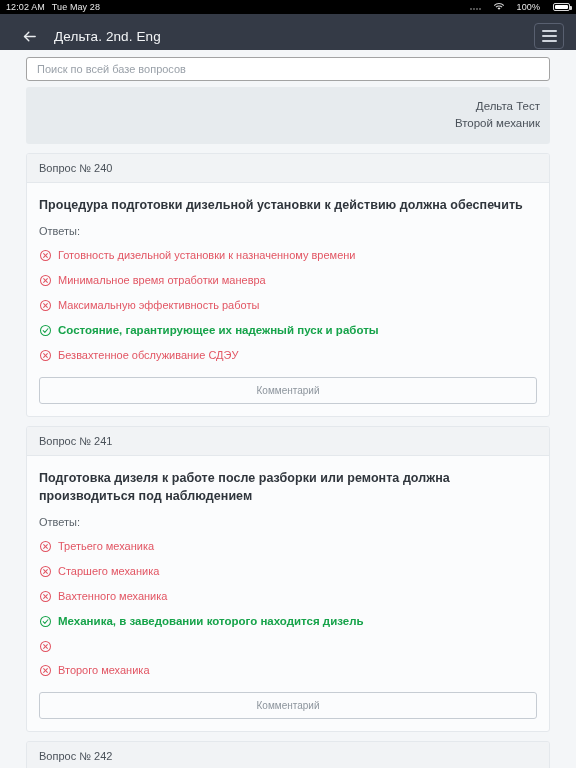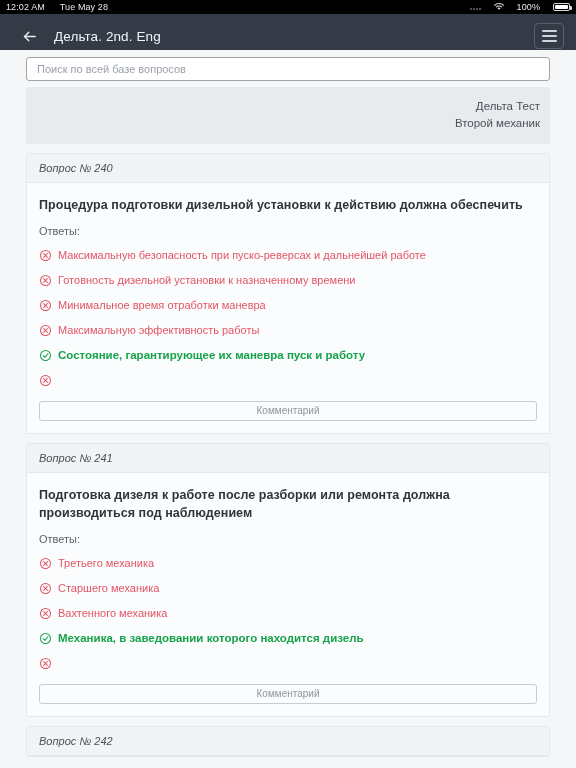--- a/index.html
+++ b/index.html
@@ -16,21 +16,21 @@
   .statusbar {
     height: 14px;
     background: #000000;
     color: #e8e8e8;
     display: flex;
     align-items: center;
     padding: 0 6px;
     font-size: 9px;
     letter-spacing: .1px;
   }
-  .statusbar .sb-left { display: flex; align-items: center; gap: 15px; }
+  .statusbar .sb-left { display: flex; align-items: center; gap: 7px; }
   .statusbar .sb-right { margin-left: auto; display: flex; align-items: center; gap: 13px; }
   .sb-time { font-size: 9px; }
   .sb-date { font-size: 9px; }
   .sig-dots { display: flex; align-items: flex-end; gap: 1px; height: 6px; }
   .sig-dots i { display: block; width: 2px; height: 2px; background: #6d6d6d; border-radius: 50%; }
   .wifi-ico { display: block; width: 10px; height: 8px; }
   .pct { font-size: 9px; }
   .batt {
     width: 17px; height: 8px; border: 1px solid #d8d8d8; border-radius: 2px;
     position: relative; padding: 1px;
@@ -116,21 +116,20 @@
     border: 1px solid #e4e8ec;
     border-radius: 3px;
     overflow: hidden;
   }
   .qcard-head {
     background: #f1f3f5;
     border-bottom: 1px solid #e4e8ec;
     padding: 8px 12px;
     font-size: 11px;
     color: #4a5159;
-    font-style: italic;
   }
   .qcard-body { padding: 13px 12px 12px; }
   .qtext {
     font-size: 12.5px;
     font-weight: bold;
     color: #2f353c;
     line-height: 18px;
     letter-spacing: .05px;
   }
   .answers-label {
@@ -148,21 +147,21 @@
     line-height: 15px;
   }
   .answer.wrong { color: #e25563; }
   .answer.correct { color: #16a34a; font-weight: bold; font-size: 11.5px; }
   .ans-ico { flex: 0 0 auto; width: 13px; height: 13px; margin-top: 1px; }
   .ans-text { flex: 1 1 auto; }
 
   .comment-btn {
     margin-top: 9px;
     width: 100%;
-    height: 20px;
+    height: 27px;
     border: 1px solid #c6ccd3;
     border-radius: 3px;
     background: transparent;
     color: #8d959d;
     font-size: 10px;
     font-family: inherit;
     text-align: center;
     line-height: 18px;
     cursor: pointer;
   }
@@ -220,28 +219,20 @@
     <div>Второй механик</div>
   </div>
 
   <div id="questions">
   <div class="qcard">
     <div class="qcard-head">Вопрос № 240</div>
     <div class="qcard-body">
       <div class="qtext">Процедура подготовки дизельной установки к действию должна обеспечить</div>
       <div class="answers-label">Ответы:</div>
       <div class="answers">
-  <div class="answer wrong">
-    <span class="ans-ico"><svg viewBox="0 0 24 24" width="13" height="13" fill="none" stroke="#e25563" stroke-width="1.9" stroke-linecap="round">
-                  <circle cx="12" cy="12" r="9.2"></circle>
-                  <line x1="8.6" y1="8.6" x2="15.4" y2="15.4"></line>
-                  <line x1="15.4" y1="8.6" x2="8.6" y2="15.4"></line>
-                </svg></span>
-    <span class="ans-text">Максимальную безопасность при пуско-реверсах и дальнейшей работе</span>
-  </div>
 
   <div class="answer wrong">
     <span class="ans-ico"><svg viewBox="0 0 24 24" width="13" height="13" fill="none" stroke="#e25563" stroke-width="1.9" stroke-linecap="round">
                   <circle cx="12" cy="12" r="9.2"></circle>
                   <line x1="8.6" y1="8.6" x2="15.4" y2="15.4"></line>
                   <line x1="15.4" y1="8.6" x2="8.6" y2="15.4"></line>
                 </svg></span>
     <span class="ans-text">Готовность дизельной установки к назначенному времени</span>
   </div>
 
@@ -261,29 +252,30 @@
                   <line x1="15.4" y1="8.6" x2="8.6" y2="15.4"></line>
                 </svg></span>
     <span class="ans-text">Максимальную эффективность работы</span>
   </div>
 
   <div class="answer correct">
     <span class="ans-ico"><svg viewBox="0 0 24 24" width="13" height="13" fill="none" stroke="#16a34a" stroke-width="1.9" stroke-linecap="round" stroke-linejoin="round">
                   <circle cx="12" cy="12" r="9.2"></circle>
                   <polyline points="7.7,12.3 10.8,15.4 16.4,8.8"></polyline>
                 </svg></span>
-    <span class="ans-text">Состояние, гарантирующее их маневра пуск и работу</span>
-  </div>
-
-  <div class="answer wrong">
-    <span class="ans-ico"><svg viewBox="0 0 24 24" width="13" height="13" fill="none" stroke="#e25563" stroke-width="1.9" stroke-linecap="round">
-                  <circle cx="12" cy="12" r="9.2"></circle>
-                  <line x1="8.6" y1="8.6" x2="15.4" y2="15.4"></line>
-                  <line x1="15.4" y1="8.6" x2="8.6" y2="15.4"></line>
-                </svg></span>
+    <span class="ans-text">Состояние, гарантирующее их надежный пуск и работы</span>
+  </div>
+
+  <div class="answer wrong">
+    <span class="ans-ico"><svg viewBox="0 0 24 24" width="13" height="13" fill="none" stroke="#e25563" stroke-width="1.9" stroke-linecap="round">
+                  <circle cx="12" cy="12" r="9.2"></circle>
+                  <line x1="8.6" y1="8.6" x2="15.4" y2="15.4"></line>
+                  <line x1="15.4" y1="8.6" x2="8.6" y2="15.4"></line>
+                </svg></span>
+    <span class="ans-text">Безвахтенное обслуживание СДЭУ</span>
   </div>
 </div>
       <button class="comment-btn">Комментарий</button>
     </div>
   </div>
 
   <div class="qcard">
     <div class="qcard-head">Вопрос № 241</div>
     <div class="qcard-body">
       <div class="qtext">Подготовка дизеля к работе после разборки или ремонта должна производиться под наблюдением</div>
@@ -325,20 +317,28 @@
   </div>
 
   <div class="answer wrong">
     <span class="ans-ico"><svg viewBox="0 0 24 24" width="13" height="13" fill="none" stroke="#e25563" stroke-width="1.9" stroke-linecap="round">
                   <circle cx="12" cy="12" r="9.2"></circle>
                   <line x1="8.6" y1="8.6" x2="15.4" y2="15.4"></line>
                   <line x1="15.4" y1="8.6" x2="8.6" y2="15.4"></line>
                 </svg></span>
   </div>
 
+  <div class="answer wrong">
+    <span class="ans-ico"><svg viewBox="0 0 24 24" width="13" height="13" fill="none" stroke="#e25563" stroke-width="1.9" stroke-linecap="round">
+                  <circle cx="12" cy="12" r="9.2"></circle>
+                  <line x1="8.6" y1="8.6" x2="15.4" y2="15.4"></line>
+                  <line x1="15.4" y1="8.6" x2="8.6" y2="15.4"></line>
+                </svg></span>
+    <span class="ans-text">Второго механика</span>
+  </div>
 </div>
       <button class="comment-btn">Комментарий</button>
     </div>
   </div>
 
   <div class="qcard">
     <div class="qcard-head">Вопрос № 242</div>
 
   </div>
 </div>

